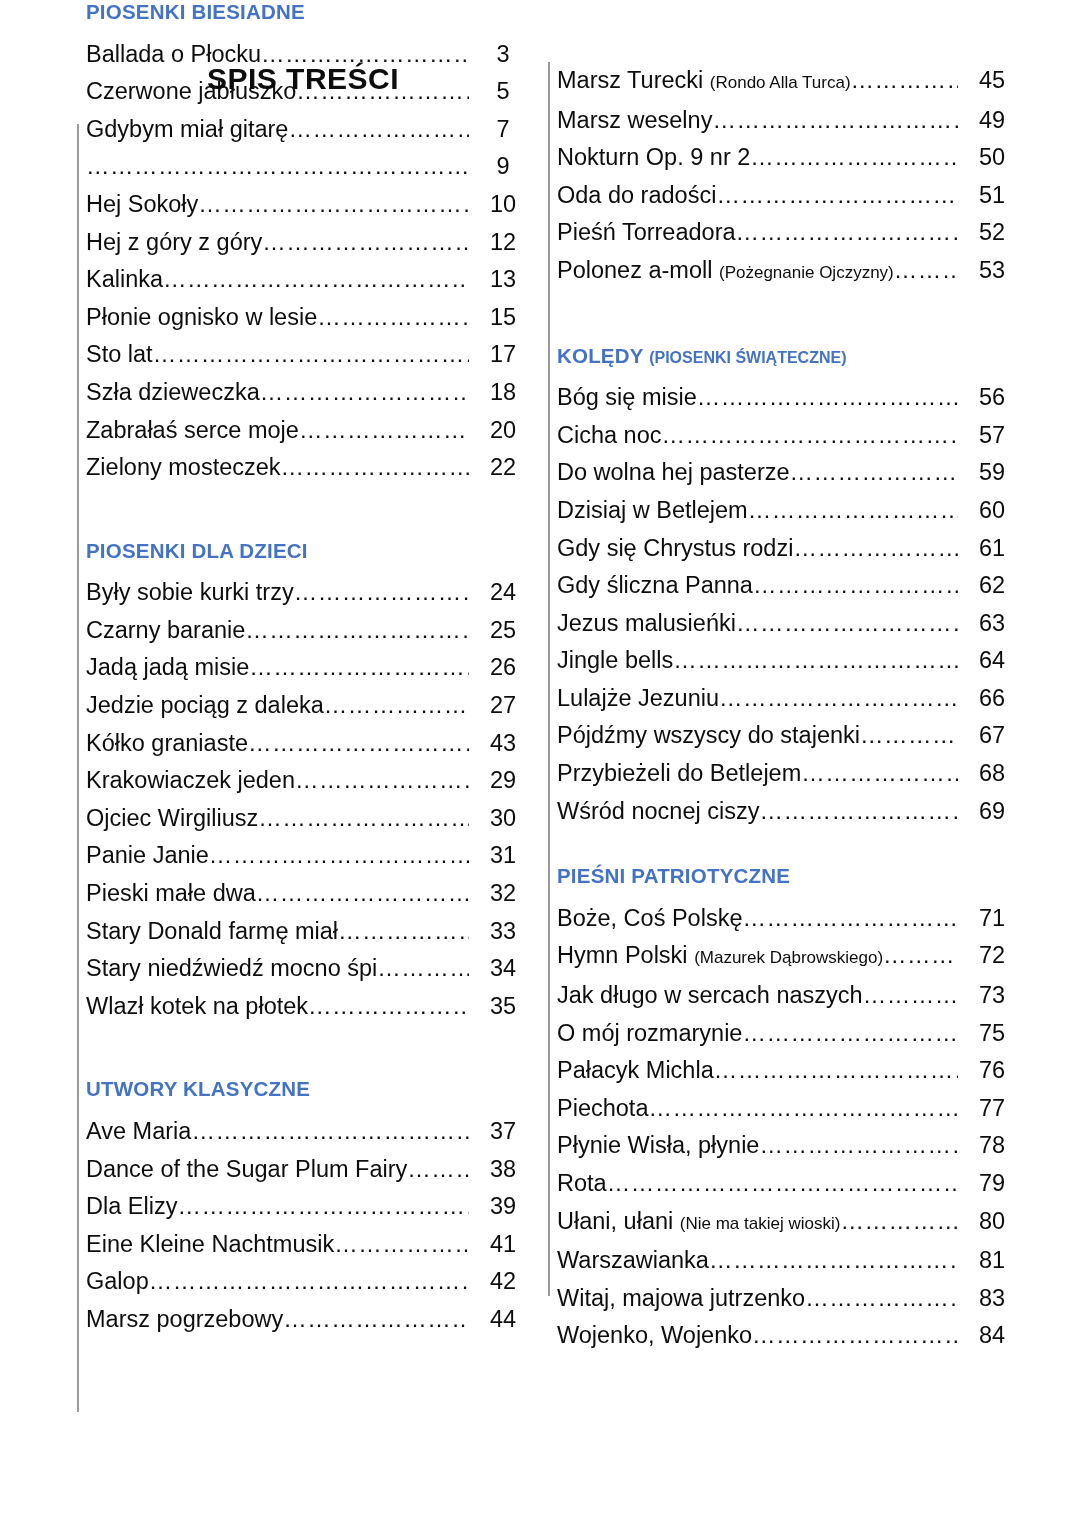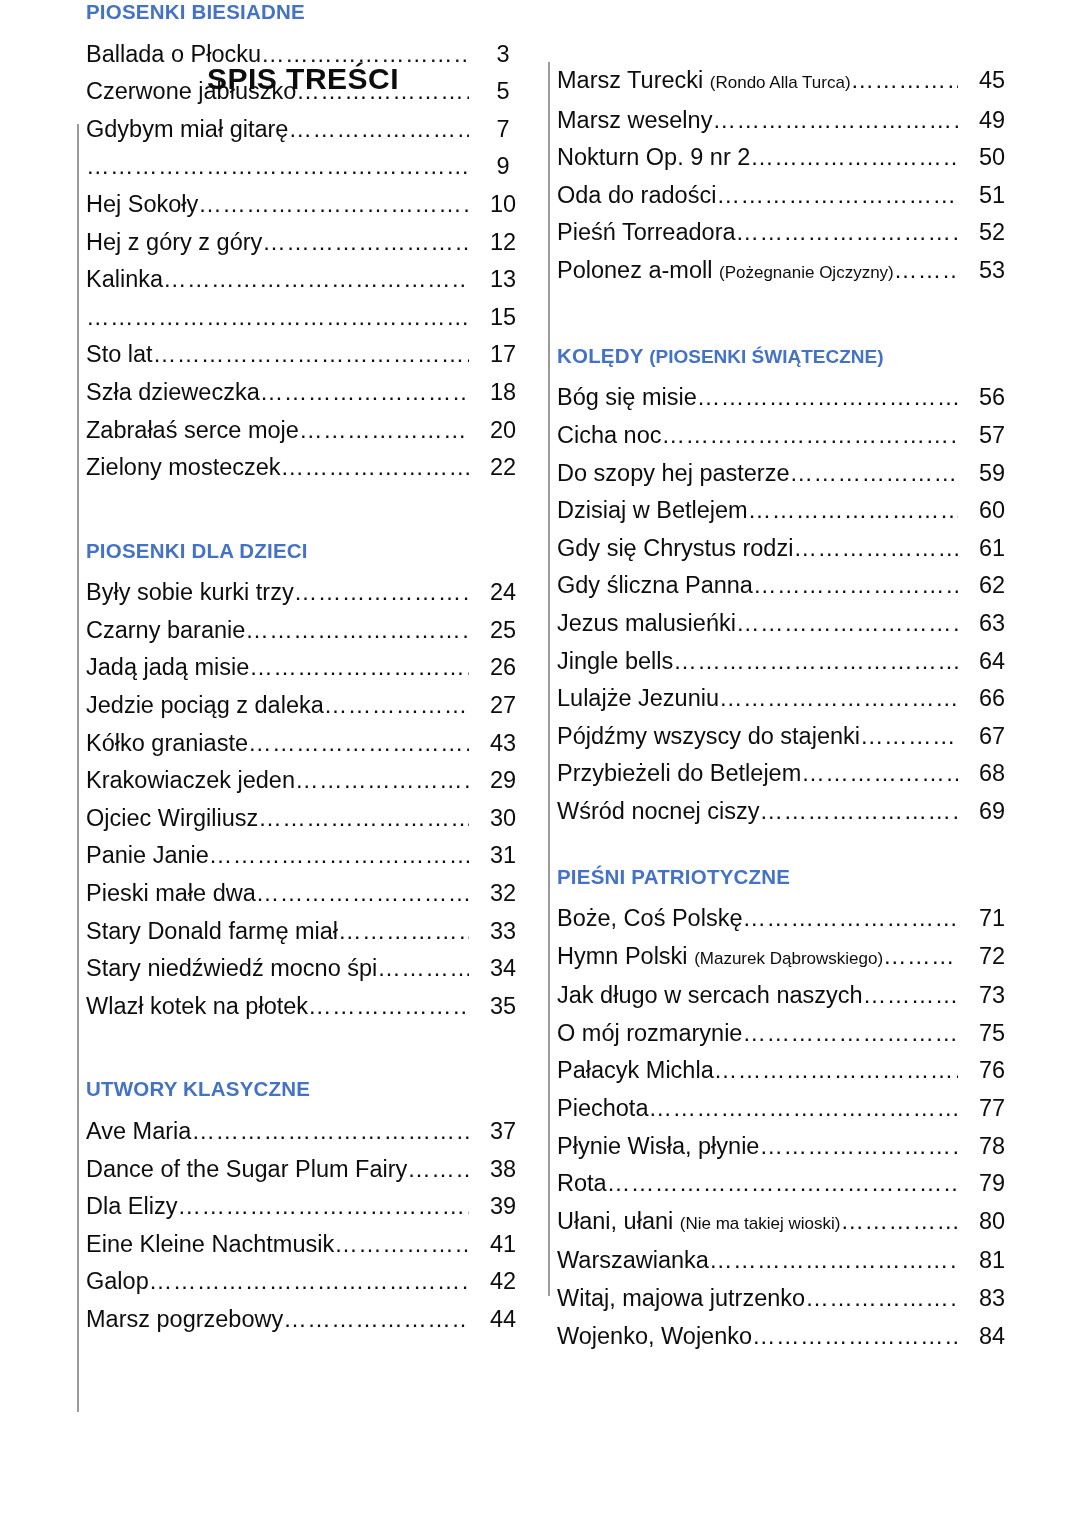--- a/index.html
+++ b/index.html
@@ -63,21 +63,21 @@
   .section-head {
     color: #4472C4;
     font-weight: bold;
     font-size: 20.5px;
     letter-spacing: 0.2px;
     line-height: 1.15;
     padding-left: 9px;
     white-space: nowrap;
   }
   .section-head .sub {
-    font-size: 19px;
+    font-size: 16px;
     letter-spacing: 0px;
   }
 
   
   .entries {
     padding-left: 9px;
   }
   .entry {
     display: flex;
     align-items: baseline;
@@ -152,20 +152,21 @@
             <span class="title">Hej z góry z góry</span>
             <span class="leader">………………………………………………………………………………………………………………</span>
             <span class="pageno">12</span>
           </div>
           <div class="entry">
             <span class="title">Kalinka</span>
             <span class="leader">………………………………………………………………………………………………………………</span>
             <span class="pageno">13</span>
           </div>
           <div class="entry">
+            <span class="title">Płonie ognisko w lesie</span>
             <span class="leader">………………………………………………………………………………………………………………</span>
             <span class="pageno">15</span>
           </div>
           <div class="entry">
             <span class="title">Sto lat</span>
             <span class="leader">………………………………………………………………………………………………………………</span>
             <span class="pageno">17</span>
           </div>
           <div class="entry">
             <span class="title">Szła dzieweczka</span>
@@ -331,21 +332,21 @@
             <span class="title">Bóg się misie</span>
             <span class="leader">………………………………………………………………………………………………………………</span>
             <span class="pageno">56</span>
           </div>
           <div class="entry">
             <span class="title">Cicha noc</span>
             <span class="leader">………………………………………………………………………………………………………………</span>
             <span class="pageno">57</span>
           </div>
           <div class="entry">
-            <span class="title">Do szopy hej pasterze</span>
+            <span class="title">Do wolna hej pasterze</span>
             <span class="leader">………………………………………………………………………………………………………………</span>
             <span class="pageno">59</span>
           </div>
           <div class="entry">
             <span class="title">Dzisiaj w Betlejem</span>
             <span class="leader">………………………………………………………………………………………………………………</span>
             <span class="pageno">60</span>
           </div>
           <div class="entry">
             <span class="title">Gdy się Chrystus rodzi</span>

